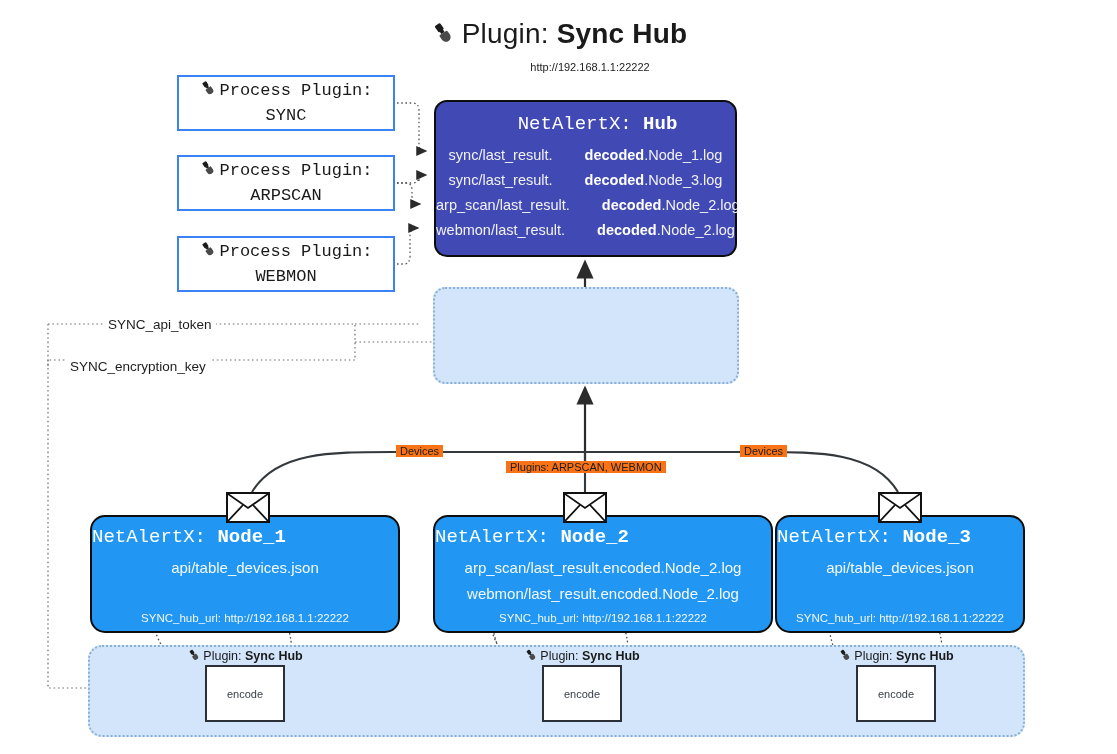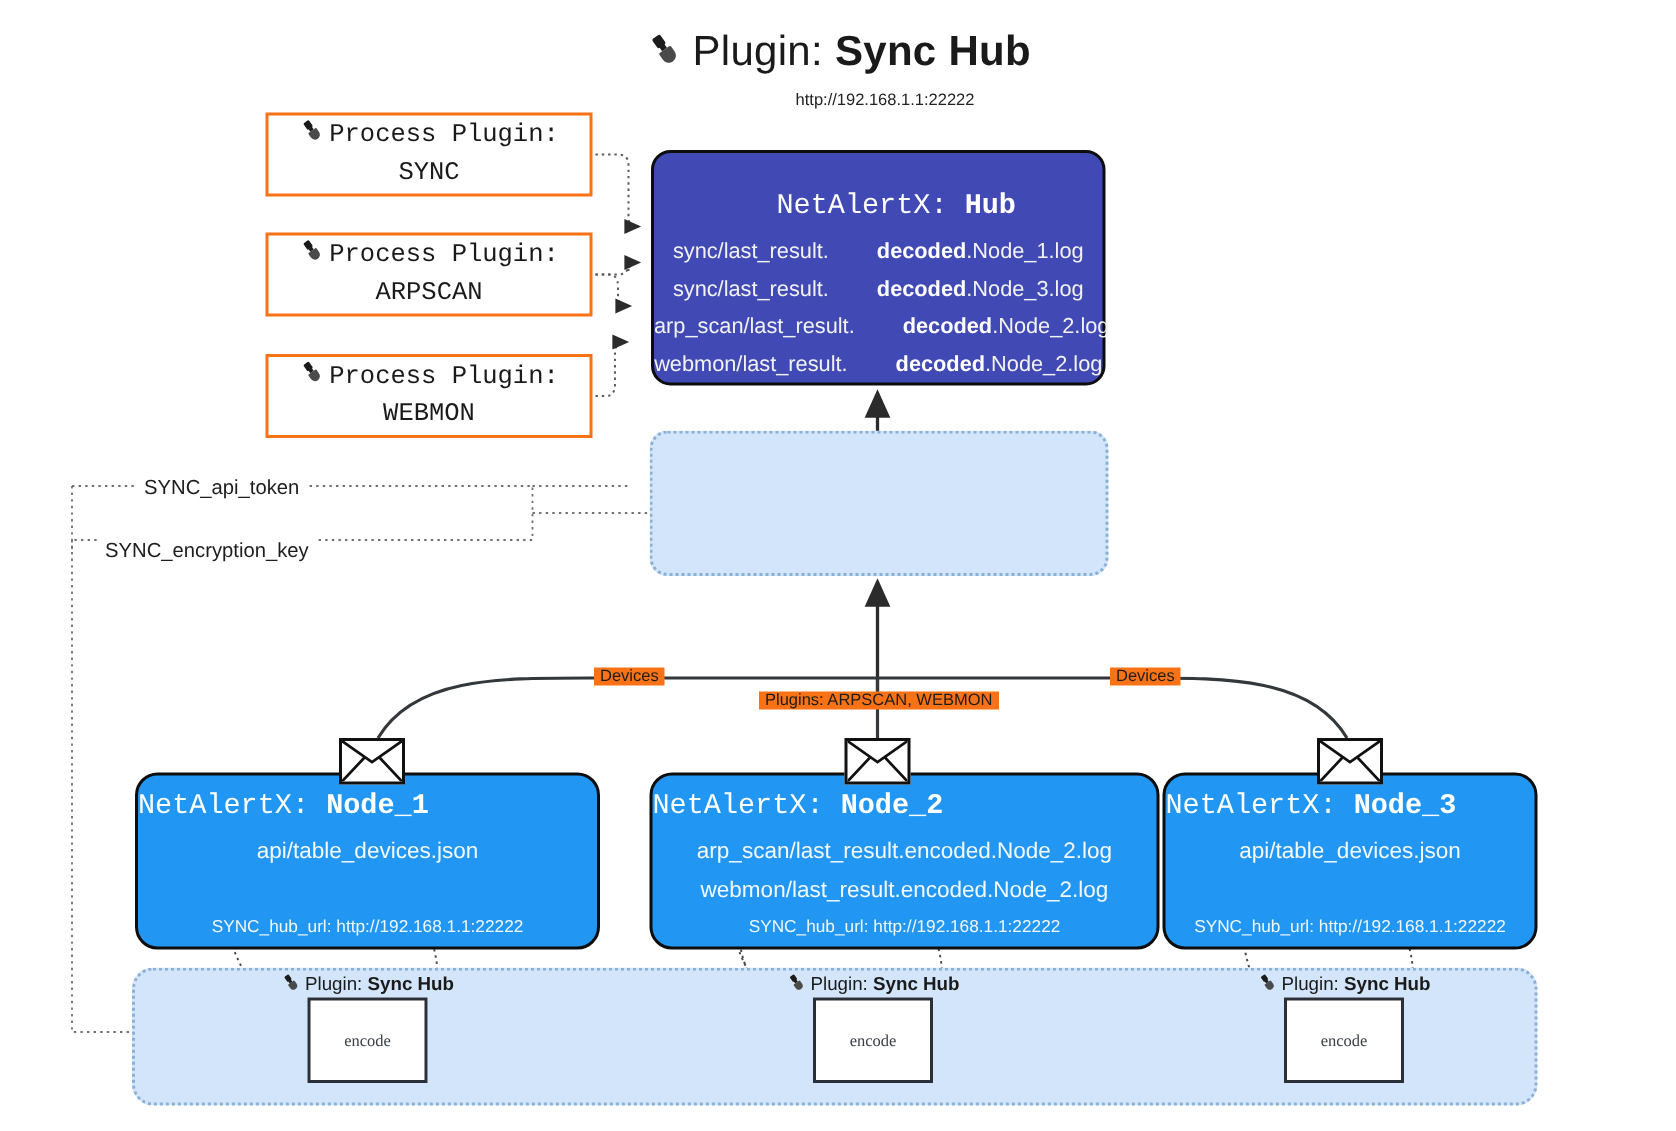--- a/index.html
+++ b/index.html
@@ -10,55 +10,55 @@
 
   
   .title{position:absolute;left:0;top:18px;width:1117px;text-align:center;
          font-size:28px;letter-spacing:0.2px;white-space:nowrap;}
   .title .plug{display:inline-block;vertical-align:-3px;margin-right:6px;}
   .title .strong{font-weight:bold;}
   .hub-url{position:absolute;left:425px;top:61px;width:330px;text-align:center;
            font-size:11px;color:#222;}
 
   
-  .proc{position:absolute;width:218px;height:56px;border:2px solid #f97316;
+  .proc{position:absolute;width:218px;height:56px;border:2px solid #3b82f6;
         background:#fff;box-sizing:border-box;
         font-family:"Liberation Mono",monospace;font-size:17px;line-height:1.35;
         display:flex;flex-direction:column;align-items:center;justify-content:center;}
   .proc .l1{display:flex;align-items:center;gap:2px;}
   .proc .l2{text-align:center;}
   #proc1{left:177px;top:75px;}
   #proc2{left:177px;top:155px;}
   #proc3{left:177px;top:236px;}
 
   
   .hub{position:absolute;left:434px;top:100px;width:303px;height:157px;
        background:#4049b4;border:2px solid #0d0d0d;border-radius:13px;
        box-sizing:border-box;}
-  .hub-title{text-align:center;margin-top:24px;font-family:"Liberation Mono",monospace;
+  .hub-title{text-align:center;margin-top:11px;font-family:"Liberation Mono",monospace;
              font-size:19px;color:#ffffff;padding-left:24px;}
   .hub-title b{font-weight:bold;}
   .hub-lines{margin-top:8px;}
   .hub-line{color:#f2f2f2;font-size:14.5px;line-height:25px;text-align:center;
             white-space:nowrap;}
   .hub-line b{font-weight:bold;color:#ffffff;margin-left:32px;}
 
   
   .decode-wrap{position:absolute;left:433px;top:287px;width:306px;height:97px;
                background:#d3e5fa;border:2px dotted #8ab0d6;border-radius:12px;
                box-sizing:border-box;}
   .decode-box{position:absolute;left:502px;top:294px;width:168px;height:83px;
               background:#ffffff;border:2px solid #2a2f38;box-sizing:border-box;
               display:flex;align-items:center;justify-content:center;
               font-family:"Liberation Mono",monospace;font-size:19px;color:#24292f;}
 
   
   .tok{position:absolute;font-size:13.5px;color:#1d1d1d;background:#fff;padding:0 4px;
        white-space:nowrap;}
-  #tok-api{left:92px;top:317px;}
+  #tok-api{left:104px;top:317px;}
   #tok-enc{left:66px;top:359px;}
 
   
   .elabel{position:absolute;font-size:11px;color:#1d1d1d;background:#f97316;padding:0 4px;
           white-space:nowrap;}
   #lab-dev-l{left:396px;top:445px;}
   #lab-dev-r{left:740px;top:445px;}
   #lab-plugins{left:506px;top:461px;}
 
   
@@ -91,21 +91,21 @@
   #eg1{left:155px;}
   #eg2{left:492px;}
   #eg3{left:806px;}
   .enc-label{position:absolute;left:0;top:3px;width:180px;text-align:center;
              font-size:12.5px;white-space:nowrap;}
   .enc-label .plug-sm{display:inline-block;vertical-align:-2px;margin-right:2px;}
   .enc-label b{font-weight:bold;}
   .enc-box{position:absolute;left:50px;top:20px;width:80px;height:57px;background:#fff;
            border:2px solid #2a2f38;box-sizing:border-box;display:flex;
            align-items:center;justify-content:center;
-           font-family:Liberation Serif, serif;font-size:11px;color:#3a4048;}
+           font-family:Liberation Sans, sans-serif;font-size:11px;color:#3a4048;}
 </style>
 </head>
 <body>
 
 <div class="canvas">
 
   <svg class="wires" viewBox="0 0 1117 754">
     <defs>
       <marker id="ah" markerWidth="9" markerHeight="9" refX="7.5" refY="4.5" orient="auto">
         <path d="M0,0.6 L8.6,4.5 L0,8.4 z" fill="#2b2b2b"></path>

